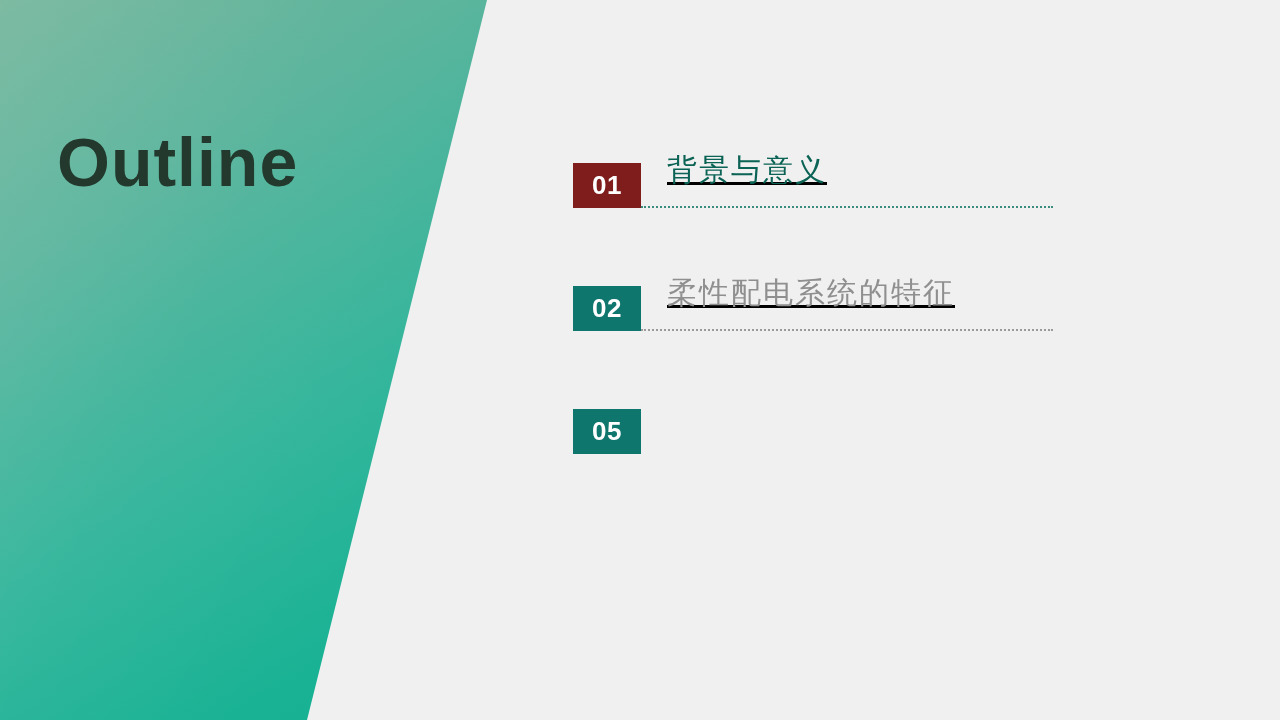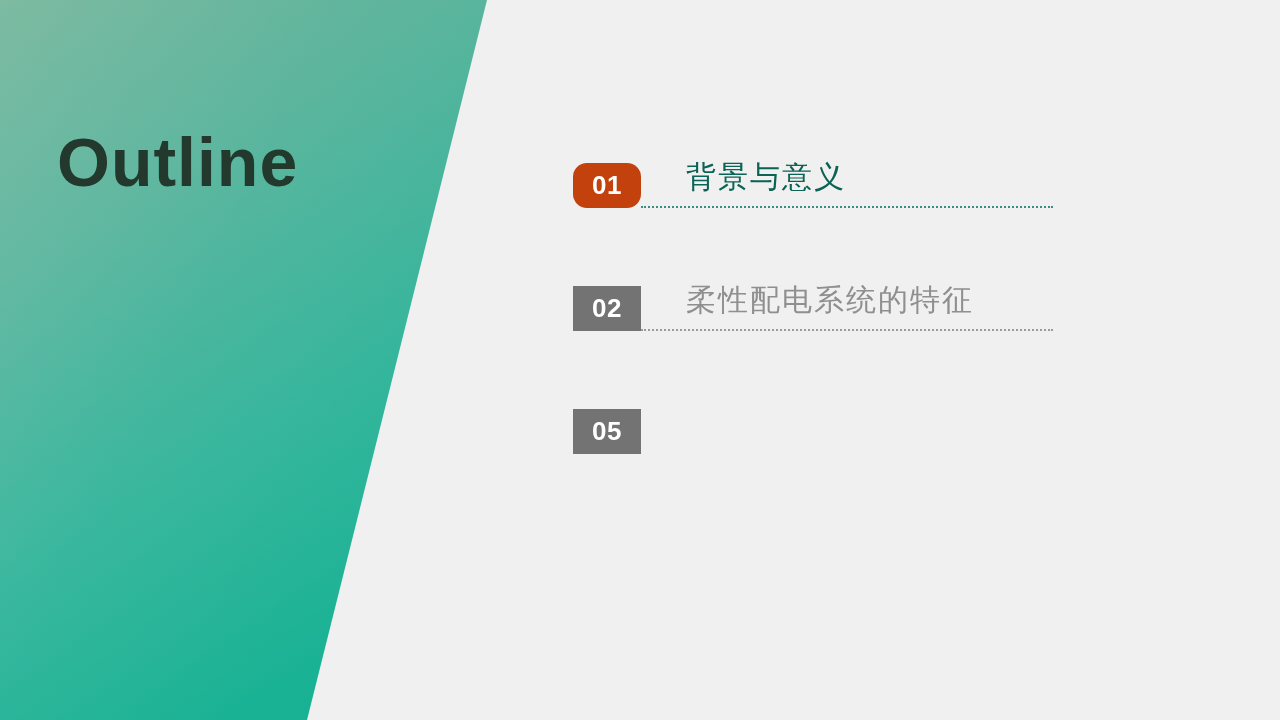--- a/index.html
+++ b/index.html
@@ -72,34 +72,34 @@
     width: 68px;
     height: 45px;
     flex: 0 0 68px;
     display: flex;
     align-items: center;
     justify-content: center;
     color: #ffffff;
     font-size: 26px;
     font-weight: bold;
     letter-spacing: 0.5px;
-    background: #737373;
+    background: #0f766e;
   }
   .outline-item.active .item-num {
-    background: #c2410c;
-    border-radius: 14px;
+    background: #7f1d1d;
   }
 
   .item-body {
     flex: 1 1 auto;
     position: relative;
     display: flex;
-    align-items: center;
-    padding-left: 45px;
+    align-items: flex-start;
+    padding-left: 26px;
     border-bottom: 2px dotted #9a9a9a;
+    text-decoration: underline;
   }
   .outline-item.active .item-body {
     border-bottom: 2px dotted #3a8d7d;
   }
 
   .item-label {
     font-family: "DejaVu Serif", "Liberation Serif", serif;
     font-size: 30px;
     font-weight: normal;
     color: #8f8f8f;

